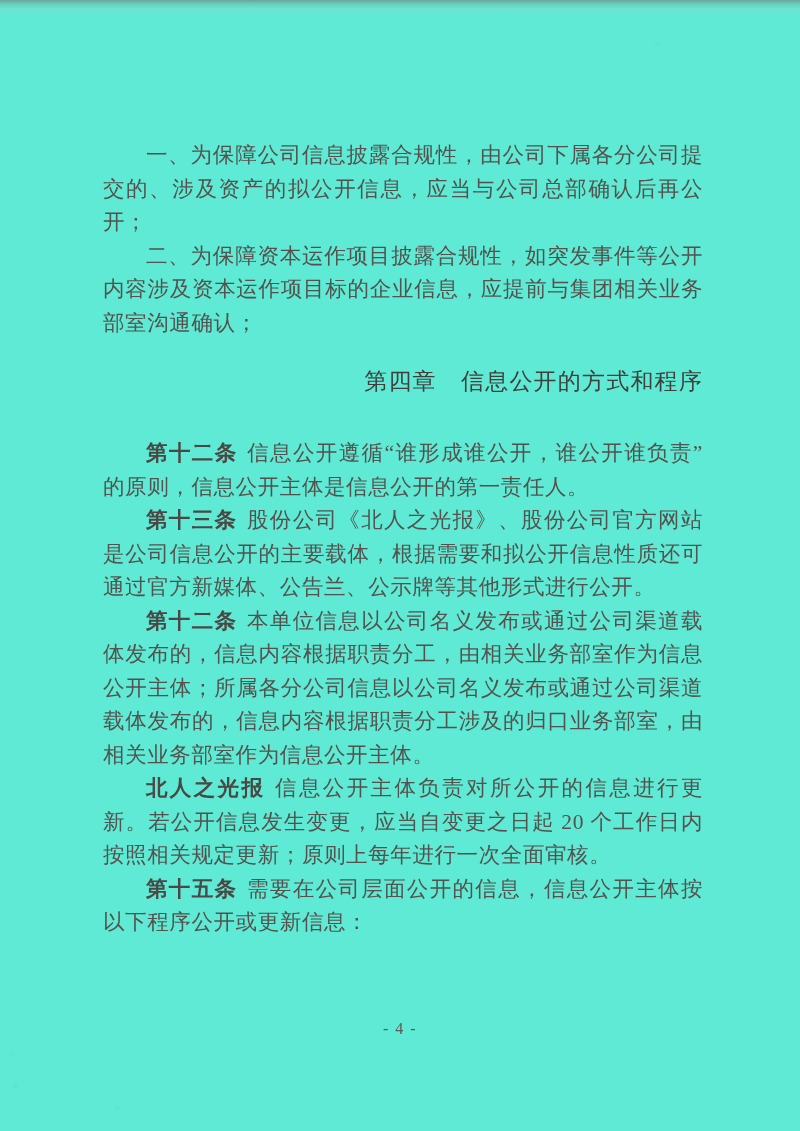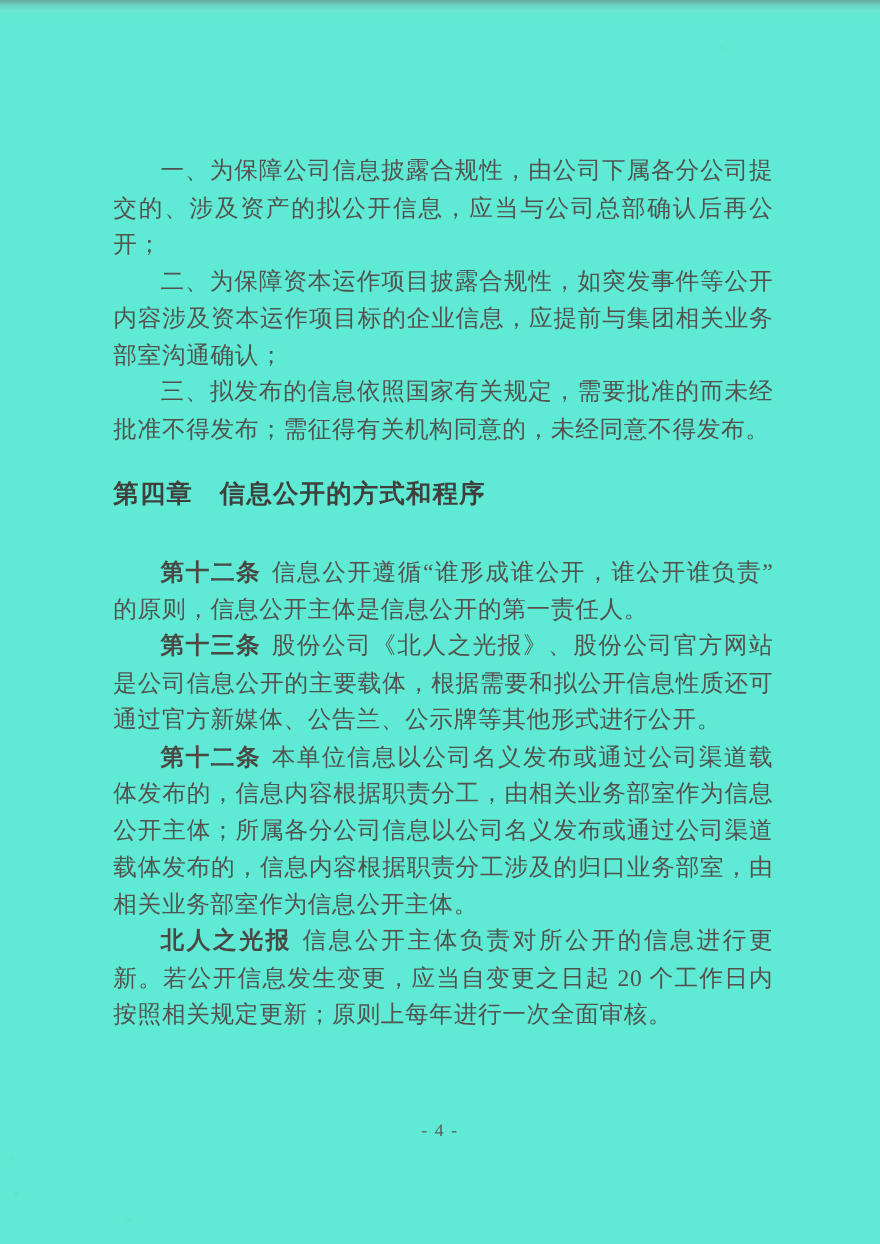--- a/index.html
+++ b/index.html
@@ -48,24 +48,24 @@
     letter-spacing: 0.6px;
     text-align: justify;
     text-justify: inter-ideograph;
   }
   .para {
     margin: 0;
     text-indent: 2em;
   }
   .chapter {
     margin: 26px 0 41px 0;
-    text-align: left;
+    text-align: right;
     text-indent: 0;
     font-family: "Liberation Sans", "DejaVu Sans", sans-serif;
-    font-weight: 700;
+    font-weight: 400;
     font-size: 23px;
     line-height: 30px;
     letter-spacing: 1.2px;
     color: #403f3c;
   }
   .lead {
     font-weight: 700;
     color: #4a4845;
     margin-right: 0.45em;
   }
@@ -82,28 +82,28 @@
 </head>
 <body>
 
 <div class="page">
   <div class="scan-top"></div>
   <div class="specks"></div>
 
   <div class="content">
     <p class="para">一、为保障公司信息披露合规性，由公司下属各分公司提交的、涉及资产的拟公开信息，应当与公司总部确认后再公开；</p>
     <p class="para">二、为保障资本运作项目披露合规性，如突发事件等公开内容涉及资本运作项目标的企业信息，应提前与集团相关业务部室沟通确认；</p>
-    <p class="para">三、拟发布的信息依照国家有关规定，需要批准的而未经批准不得发布；需征得有关机构同意的，未经同意不得发布。</p>
 
     <h2 class="chapter">第四章　信息公开的方式和程序</h2>
 
     <p class="para"><span class="lead">第十二条</span><span>信息公开遵循“谁形成谁公开，谁公开谁负责”的原则，信息公开主体是信息公开的第一责任人。</span></p>
 
     <p class="para"><span class="lead">第十三条</span><span>股份公司《北人之光报》、股份公司官方网站是公司信息公开的主要载体，根据需要和拟公开信息性质还可通过官方新媒体、公告兰、公示牌等其他形式进行公开。</span></p>
 
     <p class="para"><span class="lead">第十二条</span><span>本单位信息以公司名义发布或通过公司渠道载体发布的，信息内容根据职责分工，由相关业务部室作为信息公开主体；所属各分公司信息以公司名义发布或通过公司渠道载体发布的，信息内容根据职责分工涉及的归口业务部室，由相关业务部室作为信息公开主体。</span></p>
 
     <p class="para"><span class="lead">北人之光报</span><span>信息公开主体负责对所公开的信息进行更新。若公开信息发生变更，应当自变更之日起 20 个工作日内按照相关规定更新；原则上每年进行一次全面审核。</span></p>
 
+    <p class="para"><span class="lead">第十五条</span><span>需要在公司层面公开的信息，信息公开主体按以下程序公开或更新信息：</span></p>
   </div>
 
   <div class="page-number">- 4 -</div>
 </div>
 
 </body></html>

